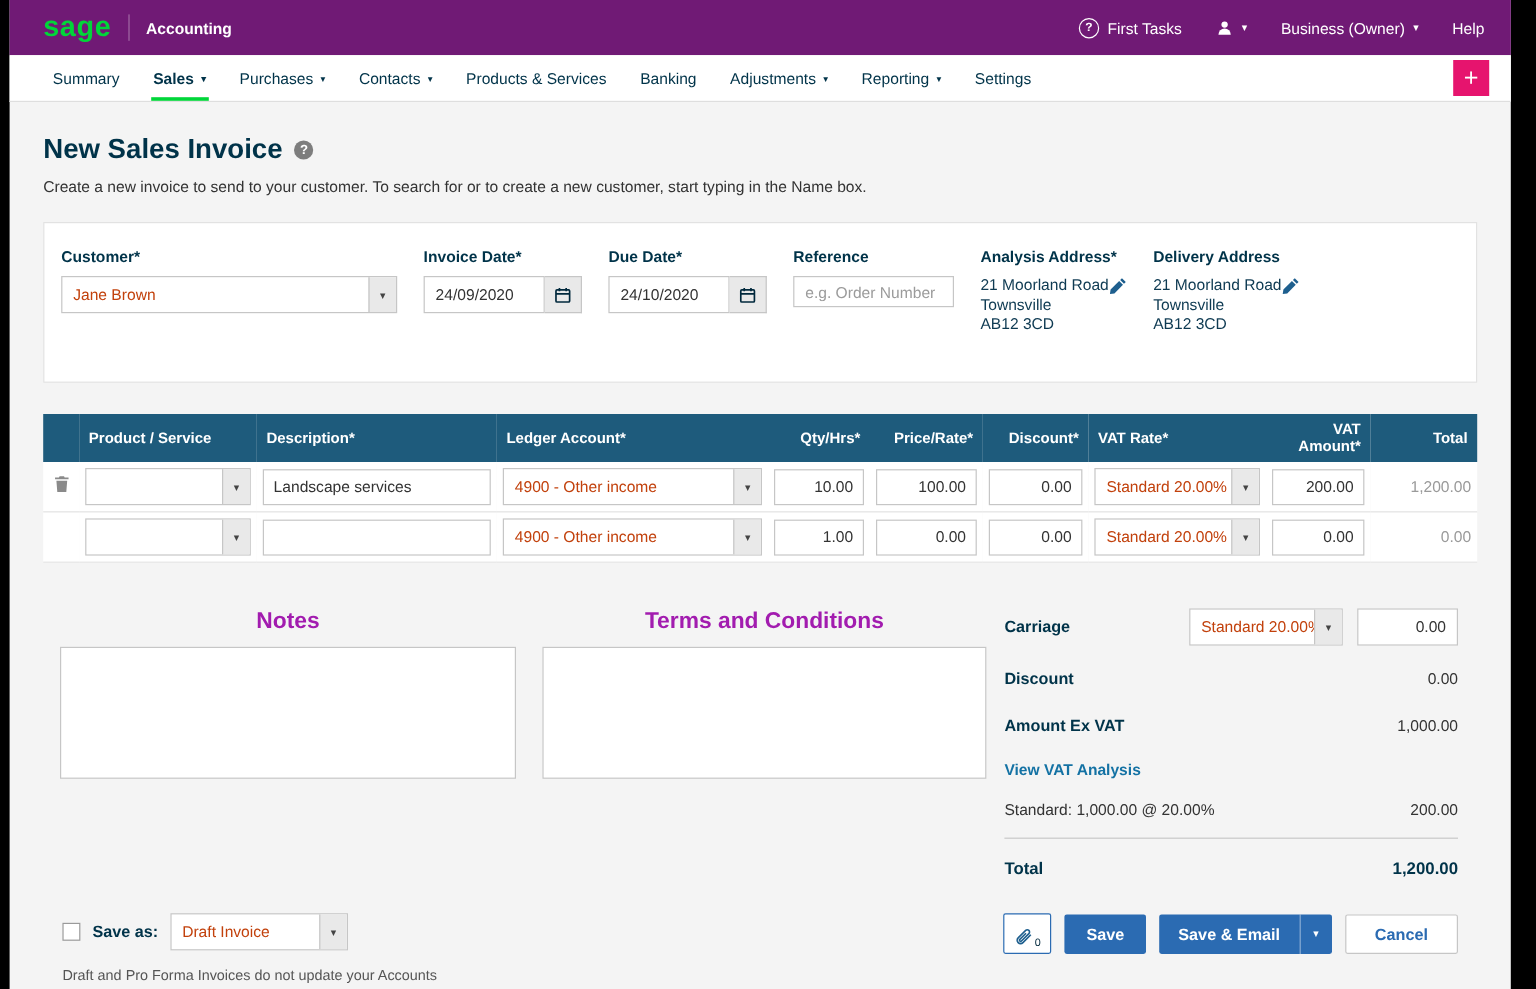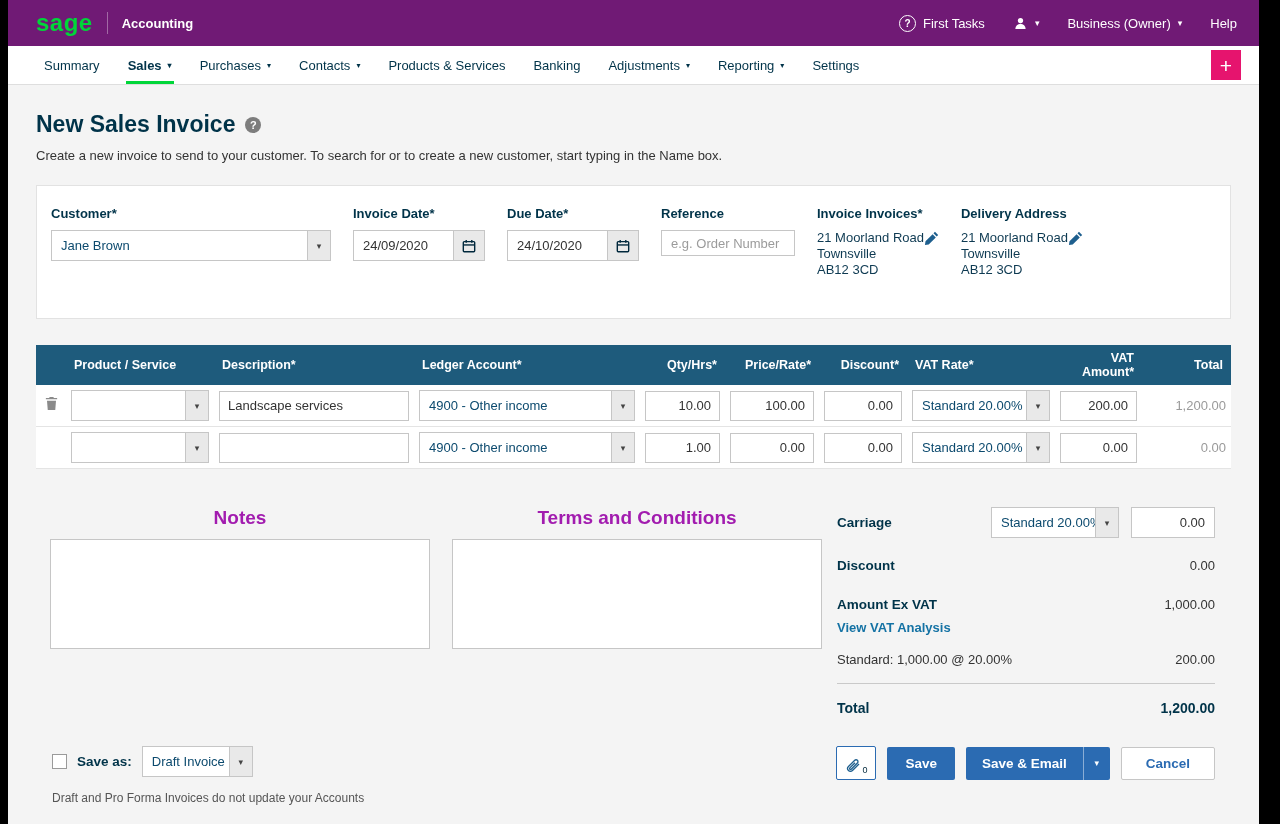--- a/index.html
+++ b/index.html
@@ -30,21 +30,21 @@
   .title-row { display:flex; align-items:center; gap:10px; }
   h1 { font-size:23px; color:#003349; font-weight:bold; }
   .help-badge { width:16px; height:16px; border-radius:50%; background:#7d7d7d; color:#fff; font-size:11px; font-weight:bold; display:flex; align-items:center; justify-content:center; cursor:pointer; }
   .page-subtitle { margin-top:10px; font-size:13px; color:#333; }
 
   
   .header-card { background:#fff; border:1px solid #e2e2e2; margin-top:22px; padding:20px 14px 40px; display:flex; gap:22px; }
   .field { display:flex; flex-direction:column; gap:9px; }
   .field-label { font-size:13px; font-weight:bold; color:#003349; white-space:nowrap; }
   .select { display:flex; align-items:stretch; border:1px solid #c6c6c6; background:#fff; height:31px; }
-  .select-text { flex:1; display:flex; align-items:center; padding:0 9px; font-size:13px; color:#0c4a6e; overflow:hidden; white-space:nowrap; }
+  .select-text { flex:1; display:flex; align-items:center; padding:0 9px; font-size:13px; color:#c2410c; overflow:hidden; white-space:nowrap; }
   .select-btn { width:23px; display:flex; align-items:center; justify-content:center; background:#e9e9e9; border-left:1px solid #c6c6c6; font-size:9px; color:#444; cursor:pointer; flex:none; }
   .customer-select { width:280px; }
   .date-group { display:flex; }
   .date-input { width:101px; height:31px; border:1px solid #c6c6c6; padding:0 9px; font-size:13px; color:#333; }
   .cal-btn { width:31px; height:31px; background:#e9e9e9; border:1px solid #c6c6c6; border-left:none; display:flex; align-items:center; justify-content:center; color:#00283c; cursor:pointer; }
   .ref-input { width:134px; height:26px; border:1px solid #c6c6c6; padding:0 9px; font-size:13px; color:#333; }
   .ref-input::placeholder { color:#9b9b9b; }
   .address { font-size:13px; color:#0e3a52; line-height:16px; }
   .address-line1 { display:flex; align-items:center; gap:0; }
   .pencil { color:#1e5f8e; cursor:pointer; display:flex; }
@@ -67,34 +67,34 @@
   .memo-box { border:1px solid #c6c6c6; background:#fff; resize:none; font-family:"Liberation Sans", sans-serif; font-size:13px; padding:6px; }
   .notes-box { width:380px; height:110px; }
   .terms-box { width:370px; height:110px; }
   .summary { margin-left:auto; width:378px; }
   .sum-row { display:flex; align-items:center; }
   .sum-label { font-size:13.5px; font-weight:bold; color:#003349; }
   .sum-value { margin-left:auto; font-size:13px; color:#333; }
   .carriage-select { width:128px; margin-left:auto; }
   .carriage-input { width:84px; height:31px; border:1px solid #c6c6c6; text-align:right; padding:0 9px; font-size:13px; color:#333; margin-left:12px; }
   .sum-gap { margin-top:20px; }
-  .vat-link { display:inline-block; margin-top:8px; font-size:13px; color:#1472a4; font-weight:bold; text-decoration:none; cursor:pointer; }
+  .vat-link { display:inline-block; margin-top:22px; font-size:13px; color:#1472a4; font-weight:bold; text-decoration:none; cursor:pointer; }
   .vat-breakdown { margin-top:16px; }
   .vat-breakdown .plain { font-size:13px; color:#333; font-weight:normal; }
   .sum-divider { border:none; border-top:1px solid #c9c9c9; margin:16px 0 0; }
   .total-row { margin-top:16px; }
   .total-row .sum-label, .total-row .sum-value { font-size:14px; font-weight:bold; color:#003349; }
 
   
   .footer { display:flex; align-items:flex-start; justify-content:space-between; margin-top:30px; padding:0 16px; }
   .save-as-col { }
   .save-as-row { display:flex; align-items:center; gap:10px; }
   .checkbox { width:15px; height:15px; border:1px solid #9a9a9a; background:#fff; cursor:pointer; flex:none; }
   .save-as-label { font-size:13.5px; font-weight:bold; color:#003349; }
-  .draft-select { width:111px; }
+  .draft-select { width:148px; }
   .footer-note { margin-top:14px; font-size:12px; color:#555; }
   .buttons { display:flex; align-items:center; gap:11px; }
   .attach-btn { width:40px; height:34px; background:#fff; border:1px solid #2b6bb2; border-radius:2px; display:flex; align-items:flex-end; justify-content:center; padding-bottom:4px; color:#1e5f8e; cursor:pointer; position:relative; }
   .attach-count { font-size:9px; color:#00283c; margin-left:1px; }
   .btn { height:33px; border-radius:2px; font-size:13.5px; font-weight:bold; cursor:pointer; font-family:"Liberation Sans", sans-serif; }
   .btn-save { background:#2b6bb2; color:#fff; border:none; padding:0 18px; }
   .btn-split { display:flex; align-items:stretch; background:#2b6bb2; border-radius:2px; height:33px; }
   .btn-split-main { background:none; border:none; color:#fff; font-size:13.5px; font-weight:bold; padding:0 16px; cursor:pointer; }
   .btn-split-caret { width:27px; border:none; border-left:1px solid rgba(255,255,255,.45); background:none; color:#fff; font-size:9px; cursor:pointer; }
   .btn-cancel { background:#fff; color:#2b6bb2; border:1px solid #c6c6c6; padding:0 24px; }
@@ -210,21 +210,21 @@
                 <path d="M4.8 1.2v3M11.2 1.2v3" stroke="currentColor" stroke-width="1.6"></path>
               </svg>
           </span>
         </div>
       </div>
       <div class="field">
         <span class="field-label">Reference</span>
         <input class="ref-input" placeholder="e.g. Order Number" style="">
       </div>
       <div class="field">
-        <span class="field-label">Invoice Invoices*</span>
+        <span class="field-label">Analysis Address*</span>
         <div class="address">
           <div class="address-line1">
             <span>21 Moorland Road</span>
             <span class="pencil">
               <svg viewBox="0 0 16 16" width="15" height="15">
                   <path fill="currentColor" d="M11.7.9l3.4 3.4-1.6 1.6-3.4-3.4L11.7.9zM9.2 3.4l3.4 3.4L5 14.4l-4 .6.6-4L9.2 3.4z"></path>
                 </svg>
             </span>
           </div>
           <div>Townsville</div>

